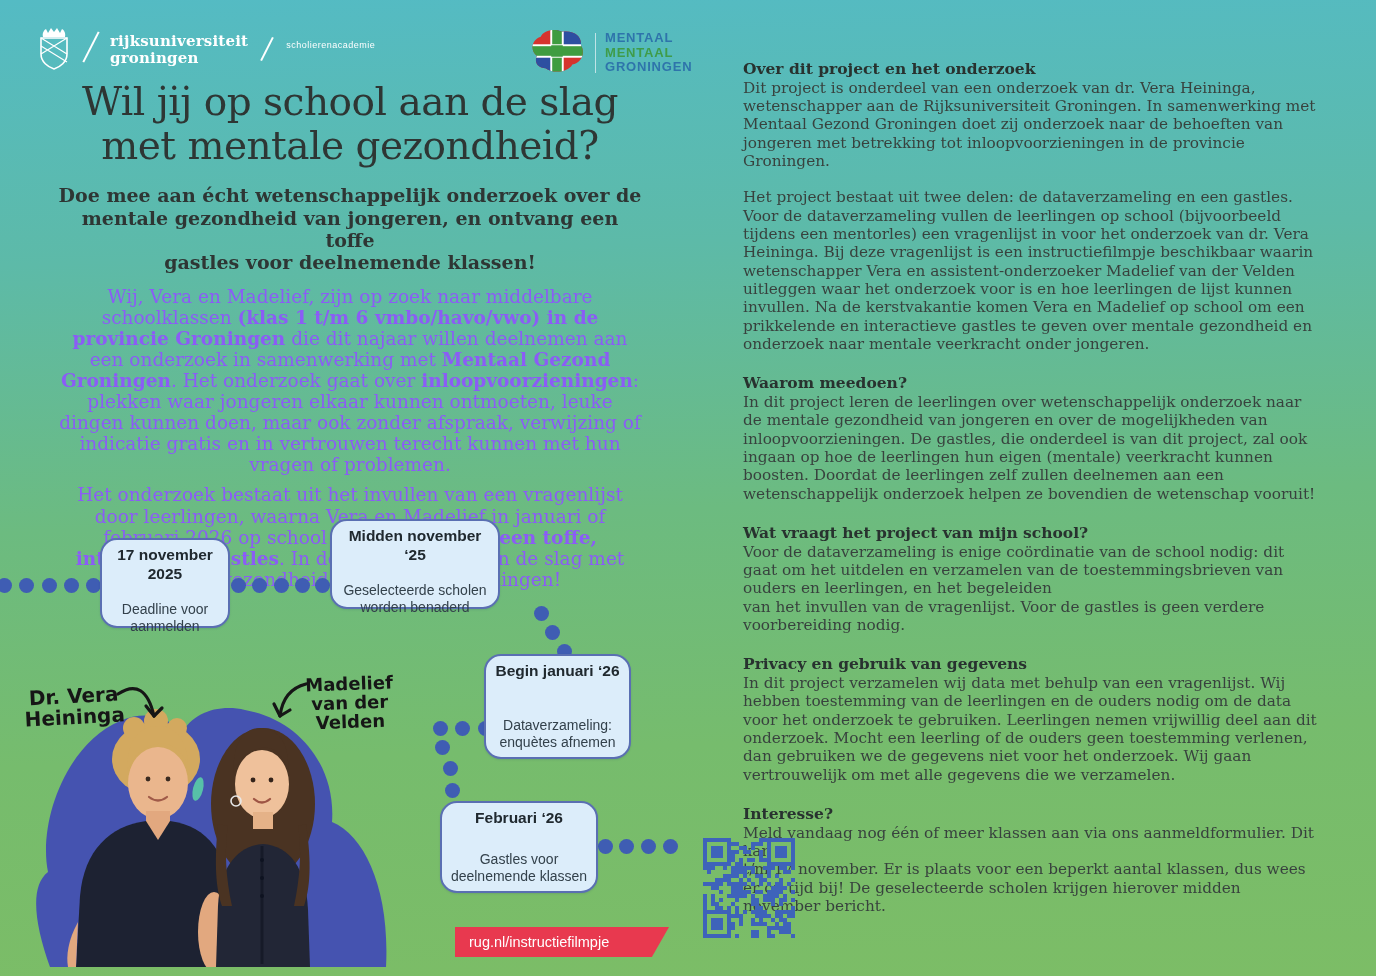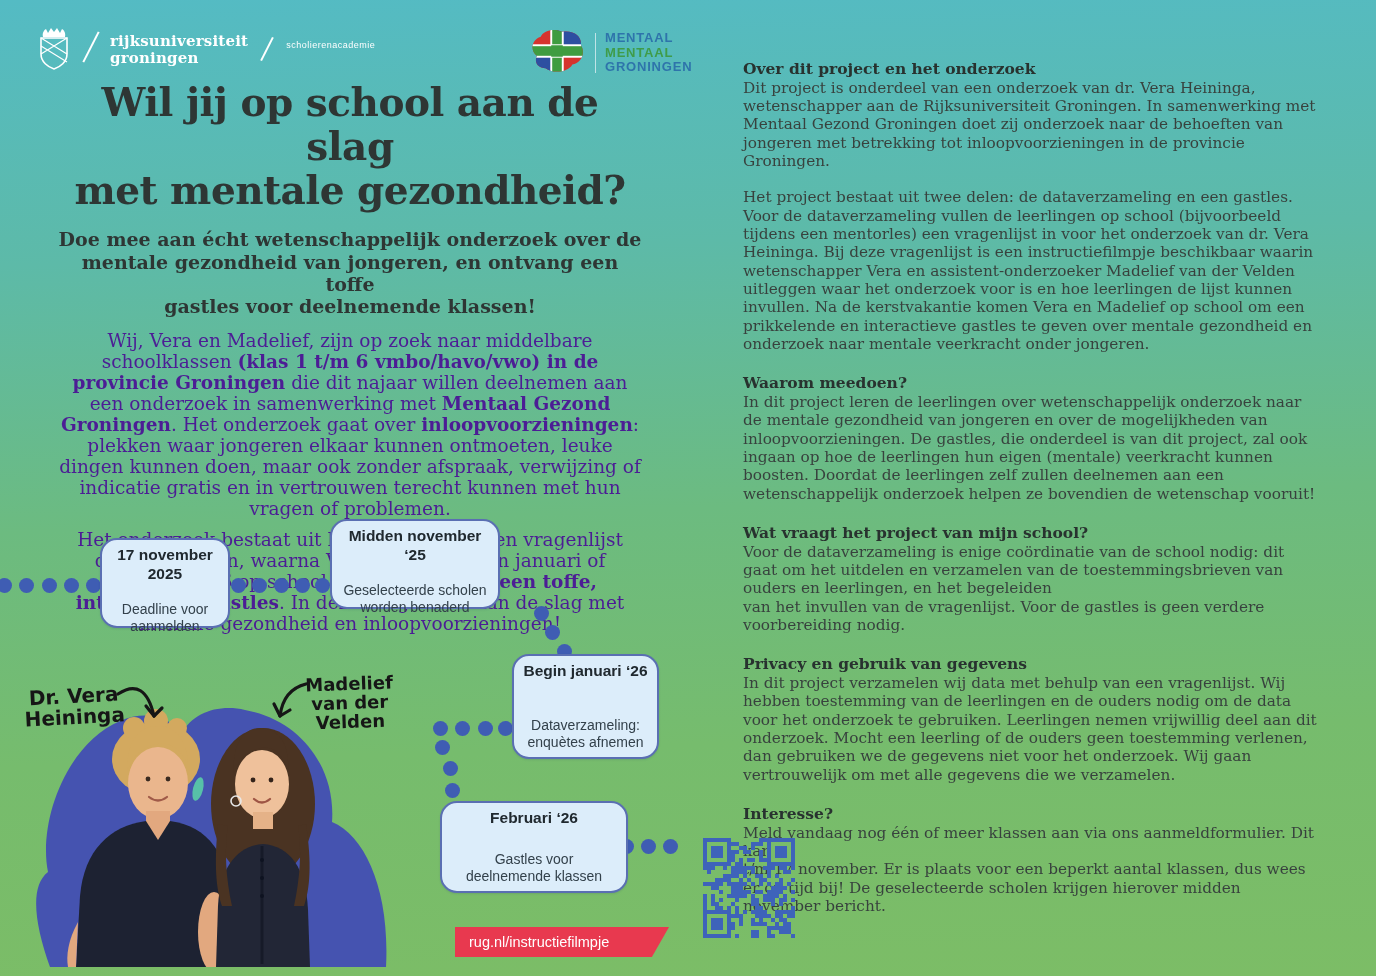--- a/index.html
+++ b/index.html
@@ -22,23 +22,23 @@
   .acad-name { color: #ffffff; font-family: "Liberation Sans", sans-serif; font-size: 9px; letter-spacing: 0.5px; padding-top: 14px; }
 
   .mgg-lockup { left: 528px; top: 28px; display: flex; align-items: center; gap: 9px; }
   .mgg-divider { width: 1px; height: 40px; background: #bfe3e6; }
   .mgg-text { font-family: "Liberation Sans", sans-serif; font-weight: 700; font-size: 13px; line-height: 1.15; letter-spacing: 0.8px; }
   .mgg-text .l1, .mgg-text .l3 { color: #2e74ab; }
   .mgg-text .l2 { color: #3f9c49; }
 
   
   .left-col { left: 58px; top: 80px; width: 584px; text-align: center; }
-  .main-title { font-size: 39px; line-height: 1.13; font-weight: 700; color: #2e3634; white-space: pre-line; letter-spacing: -0.5px; }
+  .main-title { font-size: 39px; line-height: 1.13; font-weight: 400; color: #2e3634; white-space: pre-line; letter-spacing: -0.5px; }
   .subtitle { margin-top: 16px; font-size: 19px; line-height: 1.18; font-weight: 700; color: #2e3634; white-space: pre-line; }
-  .body-par { margin-top: 12px; font-size: 18.5px; line-height: 1.14; color: #4c1d95; }
+  .body-par { margin-top: 12px; font-size: 18.5px; line-height: 1.14; color: #8b5cf6; }
   .body-par + .body-par { margin-top: 9px; }
 
   
   .dot { position: absolute; width: 15px; height: 15px; border-radius: 50%; background: #3f5db3; }
   .bubble {
     position: absolute;
     background: #dcedfa;
     border: 2.5px solid #5a6fb2;
     border-radius: 17px;
     display: flex; flex-direction: column; justify-content: space-between;
@@ -182,26 +182,26 @@
 <div class="bubble" style="left:100px;top:538px;width:130px;height:90px">
   <div class="b-title">17 november 2025</div>
   <div class="b-sub">Deadline voor
 aanmelden</div>
 </div>
 <div class="bubble" style="left:330px;top:519px;width:170px;height:90px">
   <div class="b-title">Midden november ‘25</div>
   <div class="b-sub">Geselecteerde scholen
 worden benaderd</div>
 </div>
-<div class="bubble" style="left:512px;top:654px;width:147px;height:105px">
+<div class="bubble" style="left:484px;top:654px;width:147px;height:105px">
   <div class="b-title">Begin januari ‘26</div>
   <div class="b-sub">Dataverzameling:
 enquètes afnemen</div>
 </div>
-<div class="bubble" style="left:440px;top:801px;width:188px;height:92px">
+<div class="bubble" style="left:440px;top:801px;width:158px;height:92px">
   <div class="b-title">Februari ‘26</div>
   <div class="b-sub">Gastles voor
 deelnemende klassen</div>
 </div>
 
 <div class="abs photo-wrap">
   <svg width="428" height="303" viewBox="0 0 428 303">
 
     <path d="M 32 303 C 16 258 12 222 30 208 C 20 158 48 80 102 57 C 127 46 152 52 164 70 C 174 48 202 40 227 46 C 283 56 318 104 314 158 C 348 172 372 228 368 303 Z" fill="#4553b0"></path>
 

